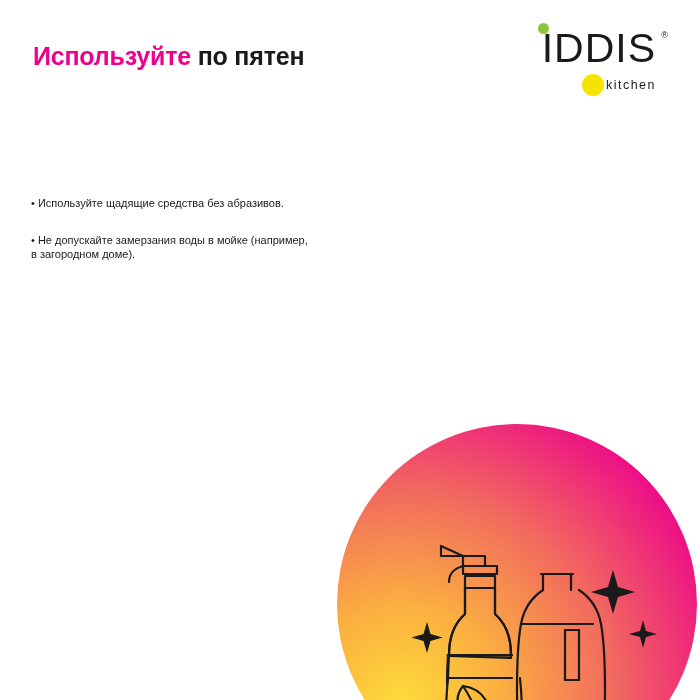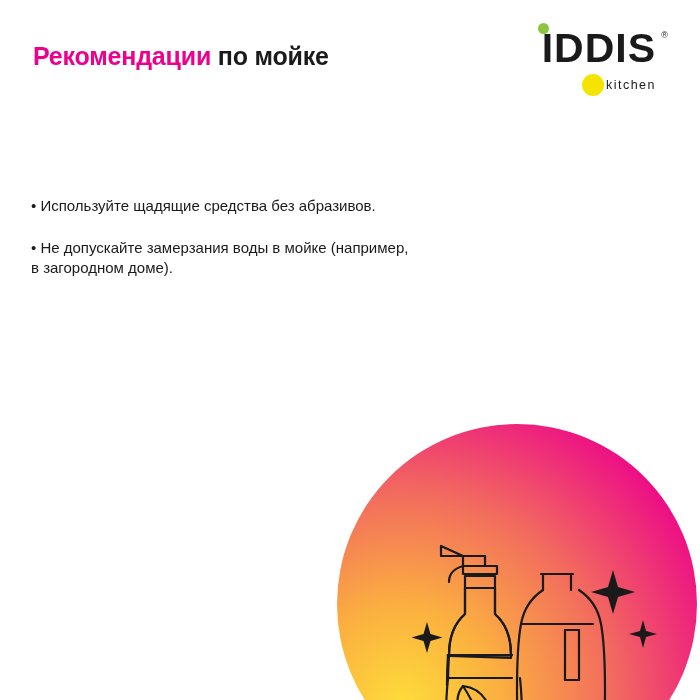--- a/index.html
+++ b/index.html
@@ -42,21 +42,21 @@
     right: 32px;
     top: 22px;
     width: 160px;
     height: 80px;
   }
   .logo-word {
     position: absolute;
     right: 12px;
     top: 6px;
     font-size: 41px;
-    font-weight: bold;
+    font-weight: normal;
     letter-spacing: 1px;
     color: #1a1a1a;
     line-height: 1;
   }
   .logo-dot {
     position: absolute;
     left: 30px;
     top: 1px;
     width: 11px;
     height: 11px;
@@ -91,21 +91,21 @@
   }
 
   
   .content {
     position: absolute;
     left: 31px;
     top: 196px;
     width: 620px;
   }
   .bullet-item {
-    font-size: 15px;
+    font-size: 11px;
     line-height: 1.32;
     color: #1a1a1a;
     margin-bottom: 22px;
     white-space: pre-line;
   }
   .bullet-item:last-child {
     margin-bottom: 8px;
   }
 
   
@@ -125,21 +125,21 @@
     width: 360px;
     height: 360px;
   }
 </style>
 </head>
 <body>
 
 <div class="page">
 
   <div class="title">
-    <span class="accent">Рекомендации</span><span> по мойке</span>
+    <span class="accent">Используйте</span><span> по пятен</span>
   </div>
 
   <div class="logo">
     <div class="logo-word">IDDIS</div>
     <div class="logo-dot"></div>
     <div class="logo-reg">®</div>
     <div class="logo-sub">
       <div class="logo-sub-dot"></div>
       <div class="logo-sub-text">kitchen</div>
     </div>

